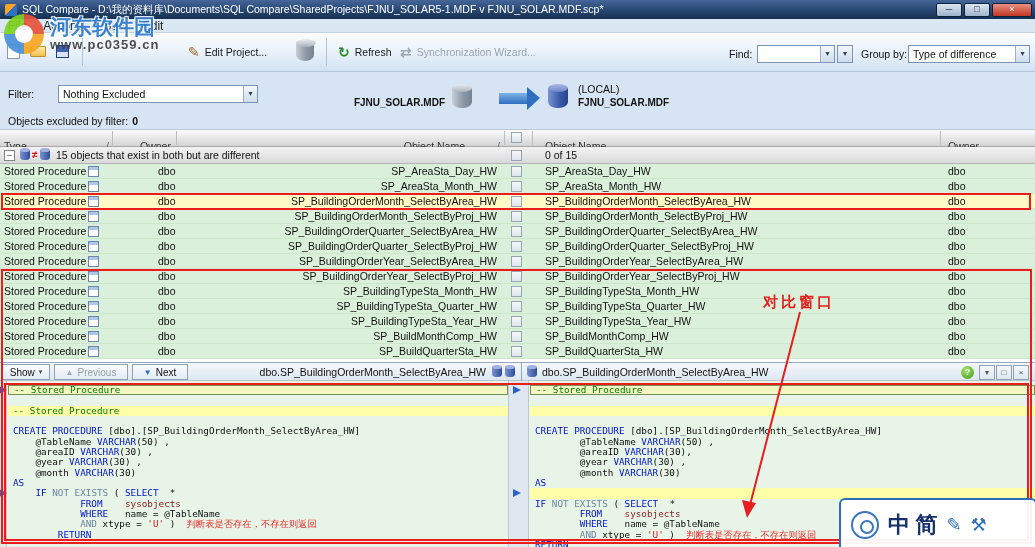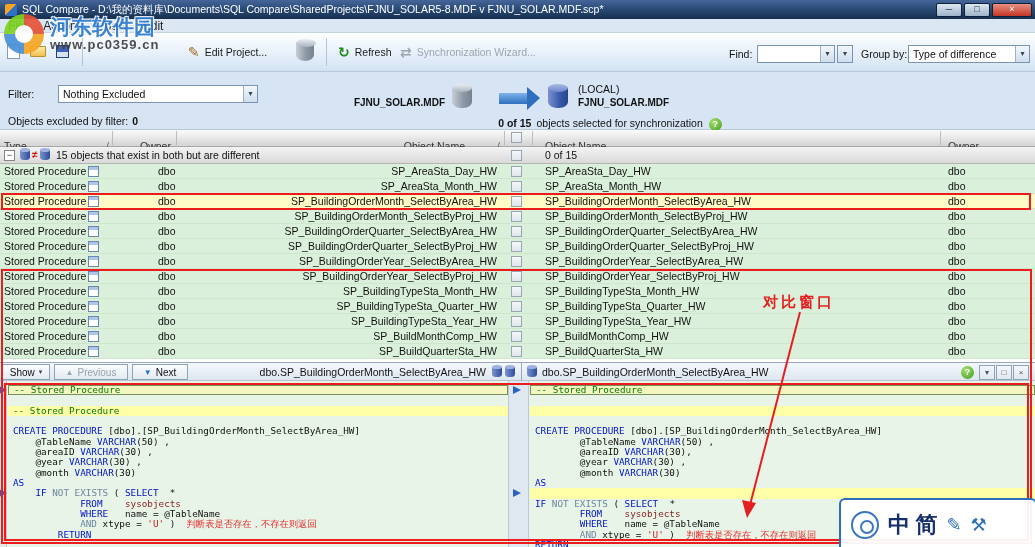--- a/index.html
+++ b/index.html
@@ -114,21 +114,21 @@
 .stamp-text{font-size:22px;font-weight:bold;color:#16306e;font-family:"Liberation Serif","DejaVu Serif",serif;white-space:nowrap}
 .stamp-pen,.stamp-wrench{font-size:18px;color:#2f6fb8}
 </style>
 </head>
 <body>
 
 <div id="screen">
 
   <div class="titlebar">
     <span class="app-ic"></span>
-    <span class="title-text">SQL Compare - D:\我的资料库\Documents\SQL Compare\SharedProjects\FJNU_SOLAR5-8.MDF v FJNU_SOLAR.MDF.scp*</span>
+    <span class="title-text">SQL Compare - D:\我的资料库\Documents\SQL Compare\SharedProjects\FJNU_SOLAR5-1.MDF v FJNU_SOLAR.MDF.scp*</span>
     <span class="winbtns">
       <span class="wbtn">─</span>
       <span class="wbtn">□</span>
       <span class="wbtn close">×</span>
     </span>
   </div>
 
   <div class="menubar">
       <span class="menu-item">File</span>
       <span class="menu-item">Actions</span>
@@ -183,23 +183,20 @@
       <span class="combo-arrow">▾</span>
     </span>
     <span class="excl"><span>Objects excluded by filter:</span><b>0</b></span>
 
     <span class="dbname" style="left:300px;top:25px;width:145px;text-align:right">FJNU_SOLAR.MDF</span>
     <span class="cyl gray" style="left:452px;top:16px"></span>
     <span class="barrow"></span>
     <span class="cyl" style="left:548px;top:16px"></span>
     <span class="if-lbl" style="left:578px;top:11px;position:absolute">(LOCAL)</span>
     <span class="dbname" style="left:578px;top:25px">FJNU_SOLAR.MDF</span>
-    <span class="syncline">
-      <b>0 of 15</b><span>objects selected for synchronization</span><span class="helpc">?</span>
-    </span>
   </div>
 
   <div class="gridhead">
     <span class="gh" style="left:4px">Type</span>
     <span class="gh" style="left:106px;color:#666">/</span>
     <span class="gh" style="left:140px">Owner</span>
     <span class="gh" style="left:180px;width:285px;text-align:right">Object Name</span>
     <span class="gh" style="left:497px;color:#666">/</span>
     <span class="chkbox" style="position:absolute;left:511px;top:2px"></span>
     <span class="gh" style="left:545px">Object Name</span>

